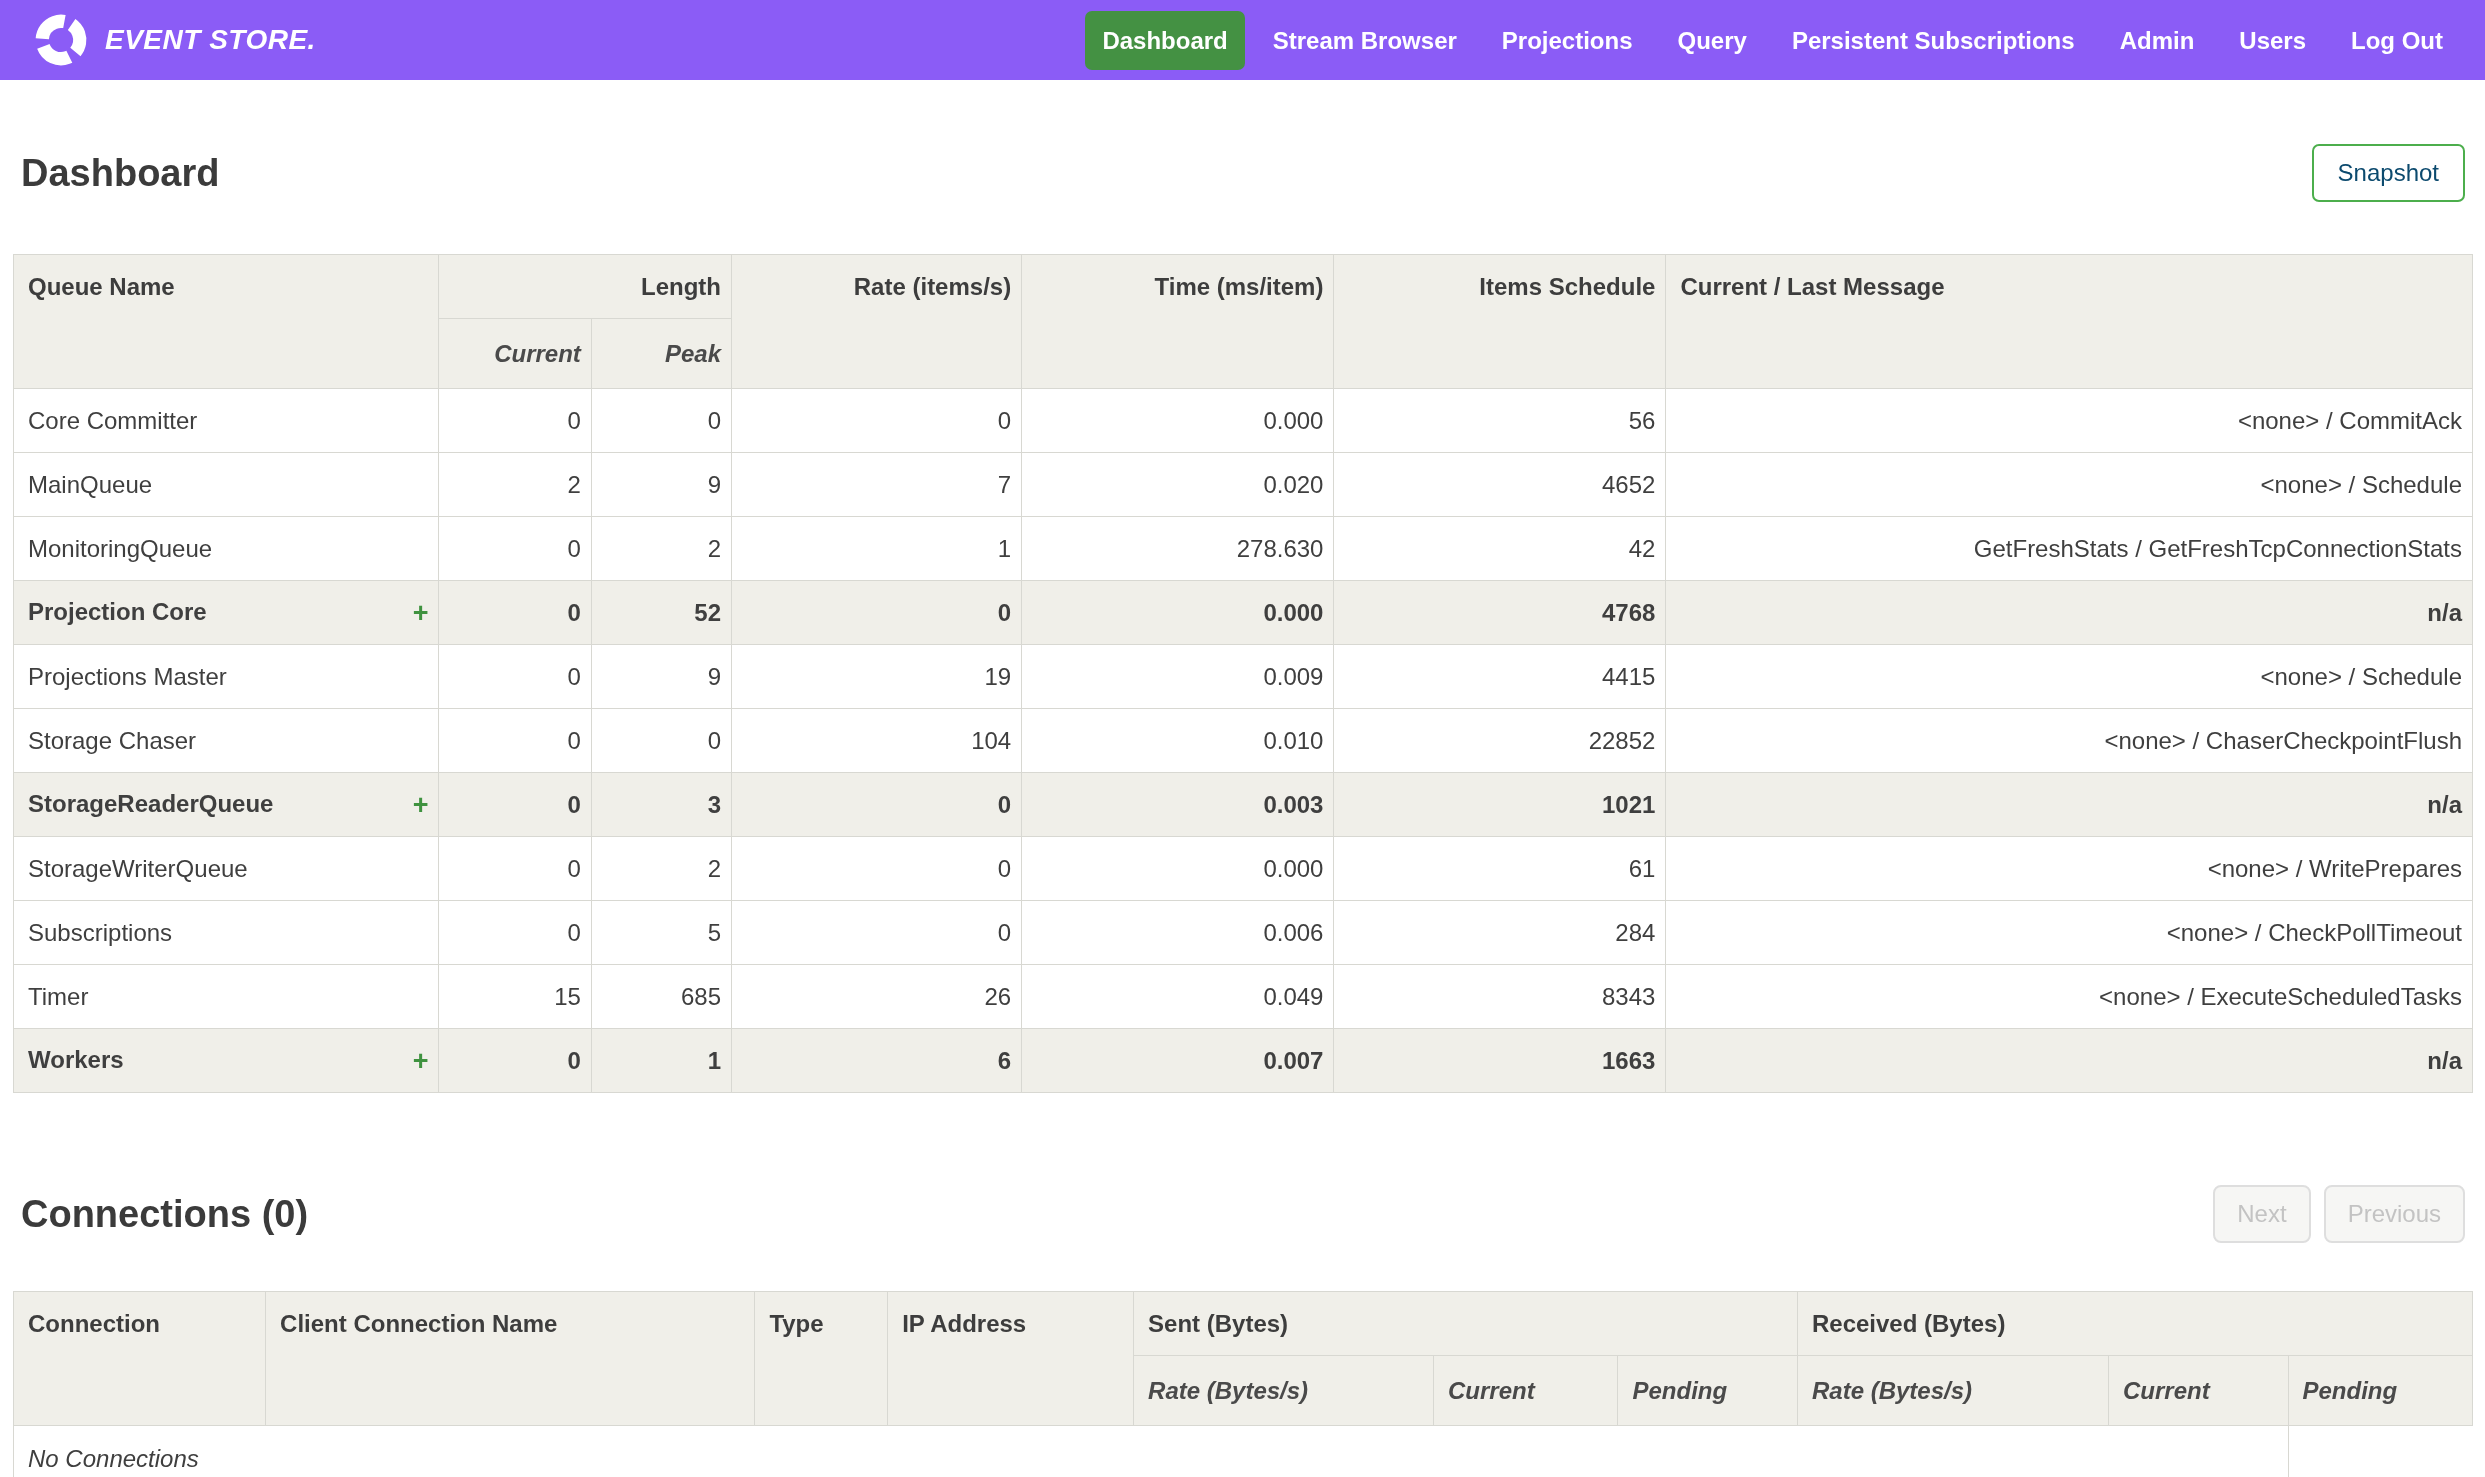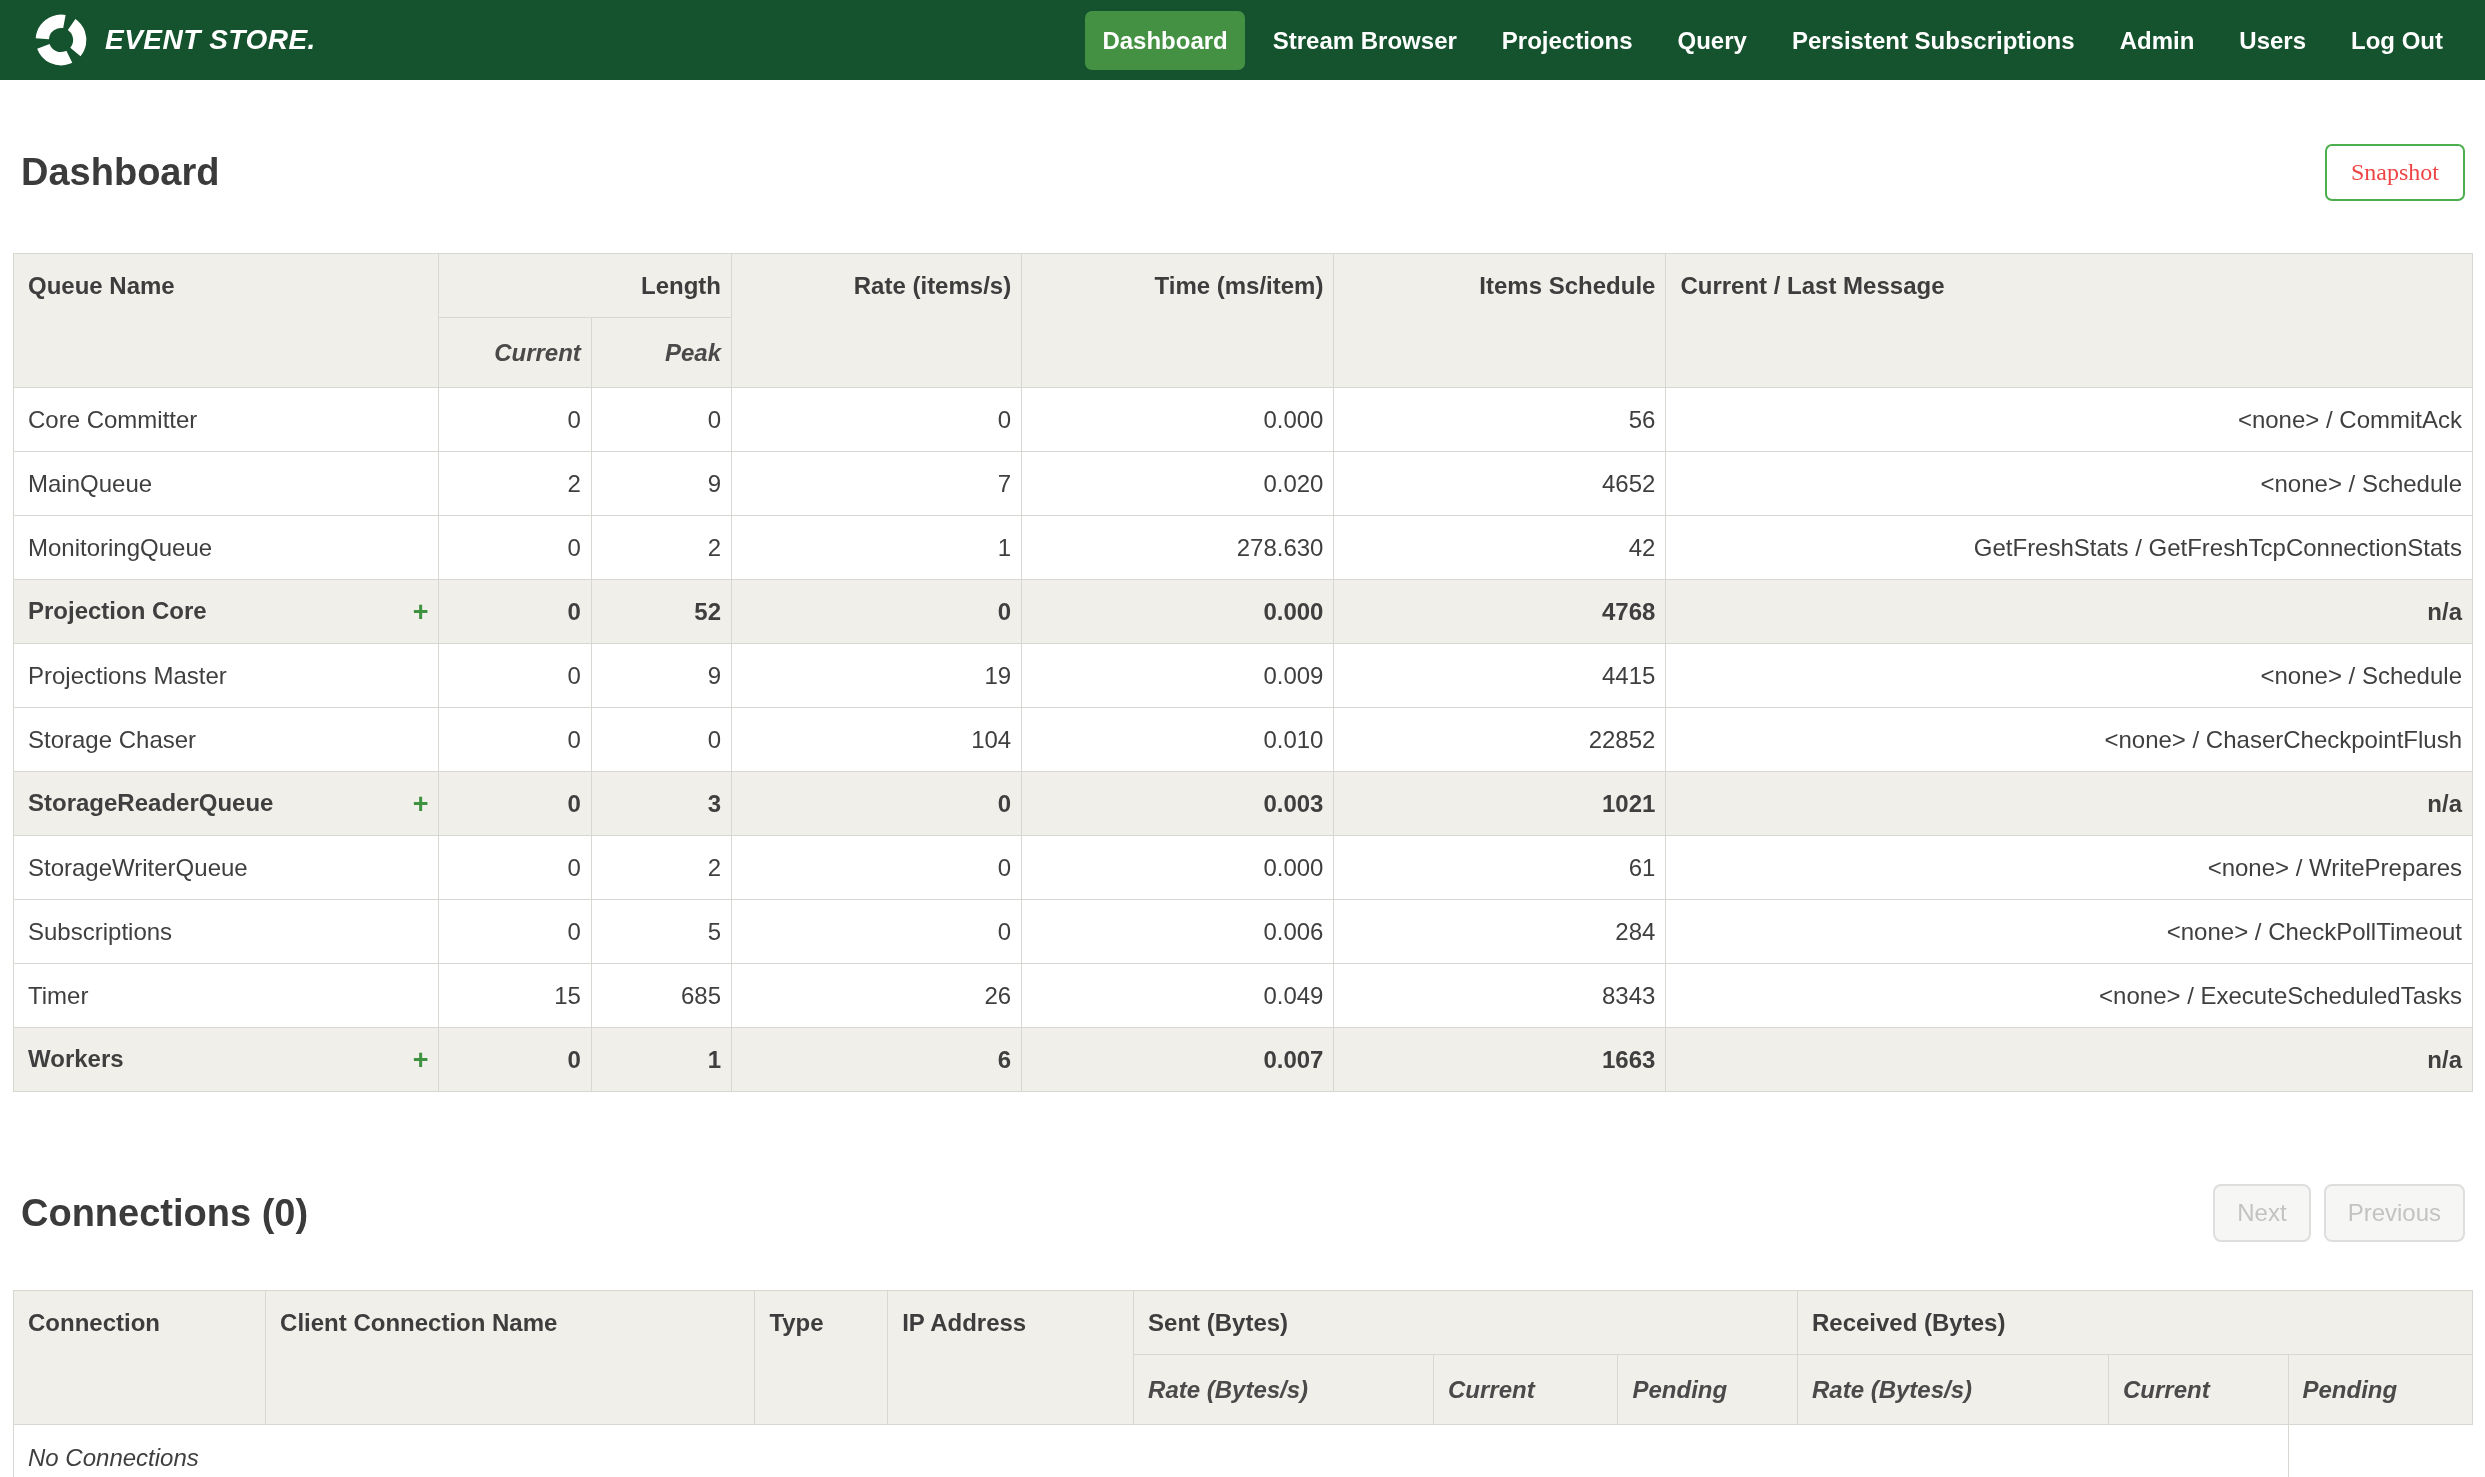--- a/index.html
+++ b/index.html
@@ -8,21 +8,21 @@
     width: 2486px; height: 1478px;
     background: #ffffff;
     color: #3f3f3f;
     font-family: "Liberation Sans", sans-serif;
     overflow: hidden;
   }
 
   
   .navbar {
     height: 80px;
-    background: #14532d;
+    background: #8b5cf6;
     display: flex;
     align-items: center;
     padding: 0 26px 0 32px;
   }
   .brand { display: flex; align-items: center; gap: 15px; cursor: pointer; }
   .logo { display: flex; align-items: center; }
   .brand-text {
     color: #fff;
     font-weight: 700;
     font-style: italic;
@@ -48,23 +48,23 @@
   
   .content { padding: 0 13px; }
   .title-row {
     display: flex;
     align-items: center;
     justify-content: space-between;
     margin: 64px 8px 0 8px;
   }
   h1, h2 { margin: 0; font-size: 38px; font-weight: 700; color: #3b3b3b; }
   .btn-snapshot {
-    font-family: Liberation Serif, serif;
+    font-family: Liberation Sans, sans-serif;
     font-size: 24px;
-    color: #ef4444;
+    color: #0c4a6e;
     background: #fff;
     border: 2px solid #4cae4c;
     border-radius: 7px;
     padding: 13px 24px;
     cursor: pointer;
   }
 
   
   table.grid { border-collapse: collapse; width: 100%; font-size: 24px; table-layout: fixed; }
   .grid th, .grid td {

